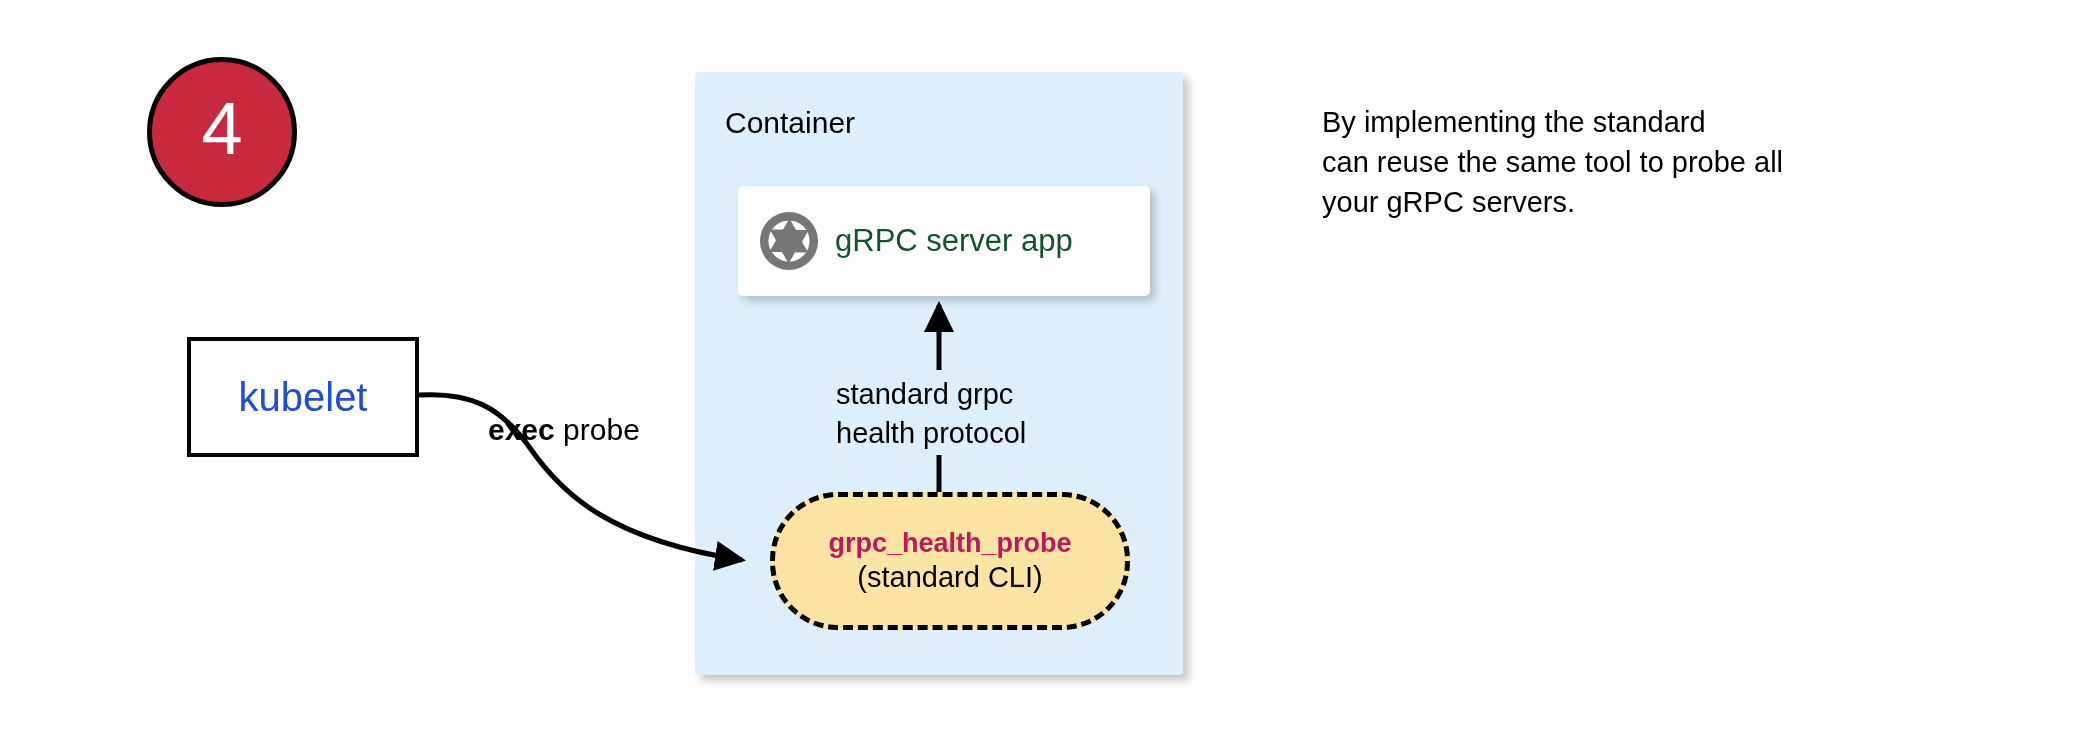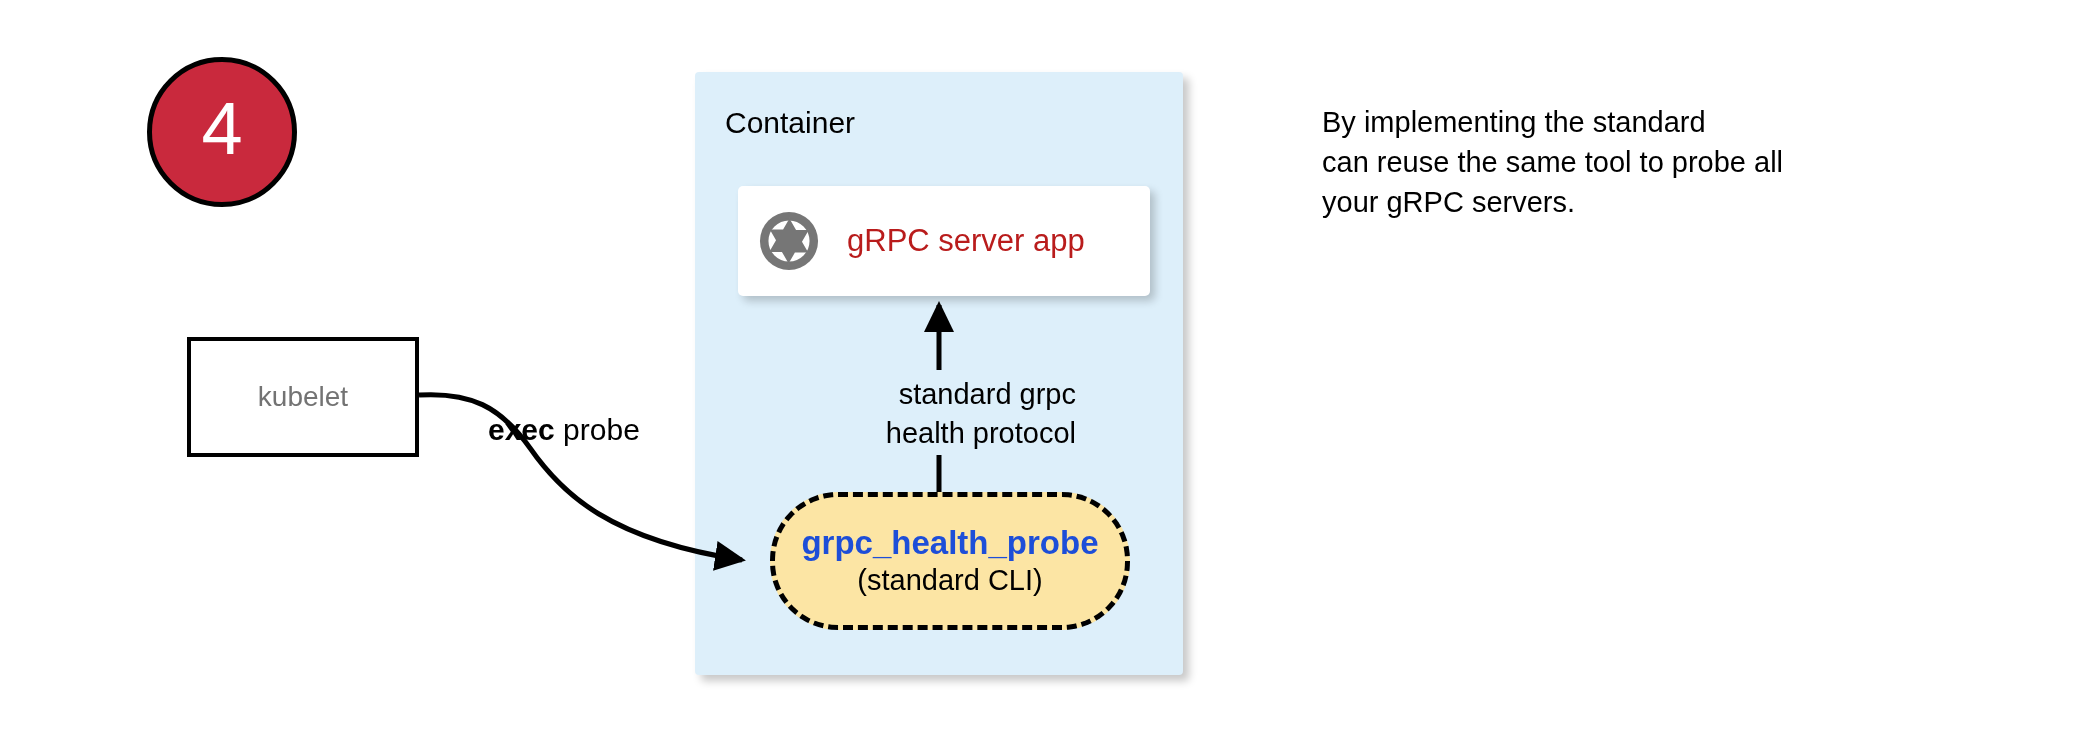--- a/index.html
+++ b/index.html
@@ -53,22 +53,22 @@
     width: 232px;
     height: 120px;
     background: #ffffff;
     border: 4px solid #000000;
     box-sizing: border-box;
     display: flex;
     align-items: center;
     justify-content: center;
   }
   .kubelet-label {
-    font-size: 28px;
-    color: #737373;
+    font-size: 40px;
+    color: #1d4ed8;
   }
 
   
   .container-panel {
     position: absolute;
     left: 695px;
     top: 72px;
     width: 488px;
     height: 603px;
     background: var(--container-bg, #ddeffa);
@@ -99,62 +99,62 @@
     padding-left: 20px;
     box-sizing: border-box;
   }
   .aperture-icon {
     width: 62px;
     height: 62px;
     flex: 0 0 62px;
     display: block;
   }
   .server-card-label {
-    margin-left: 27px;
+    margin-left: 15px;
     font-size: 31px;
-    color: #b91c1c;
+    color: #14532d;
     white-space: nowrap;
   }
 
   
   .probe-pill {
     position: absolute;
     left: 770px;
     top: 492px;
     width: 360px;
     height: 138px;
     background: var(--probe-bg, #fce5a4);
     border: 5px dashed #000000;
     border-radius: 68px;
     box-sizing: border-box;
     display: flex;
     flex-direction: column;
     align-items: center;
     justify-content: center;
   }
   .probe-title {
-    font-size: 33px;
+    font-size: 27px;
     font-weight: bold;
-    color: #1d4ed8;
+    color: #be185d;
     line-height: 1.18;
   }
   .probe-subtitle {
     font-size: 29px;
     font-weight: 400;
     color: #000000;
     line-height: 1.18;
   }
 
   
   .protocol-caption {
     position: absolute;
     left: 830px;
     top: 373px;
     width: 240px;
-    text-align: right;
+    text-align: left;
     font-size: 29px;
     line-height: 1.34;
     color: #000000;
     background: var(--container-bg, #ddeffa);
     padding: 2px 6px;
   }
 
   
   .exec-caption {
     position: absolute;

